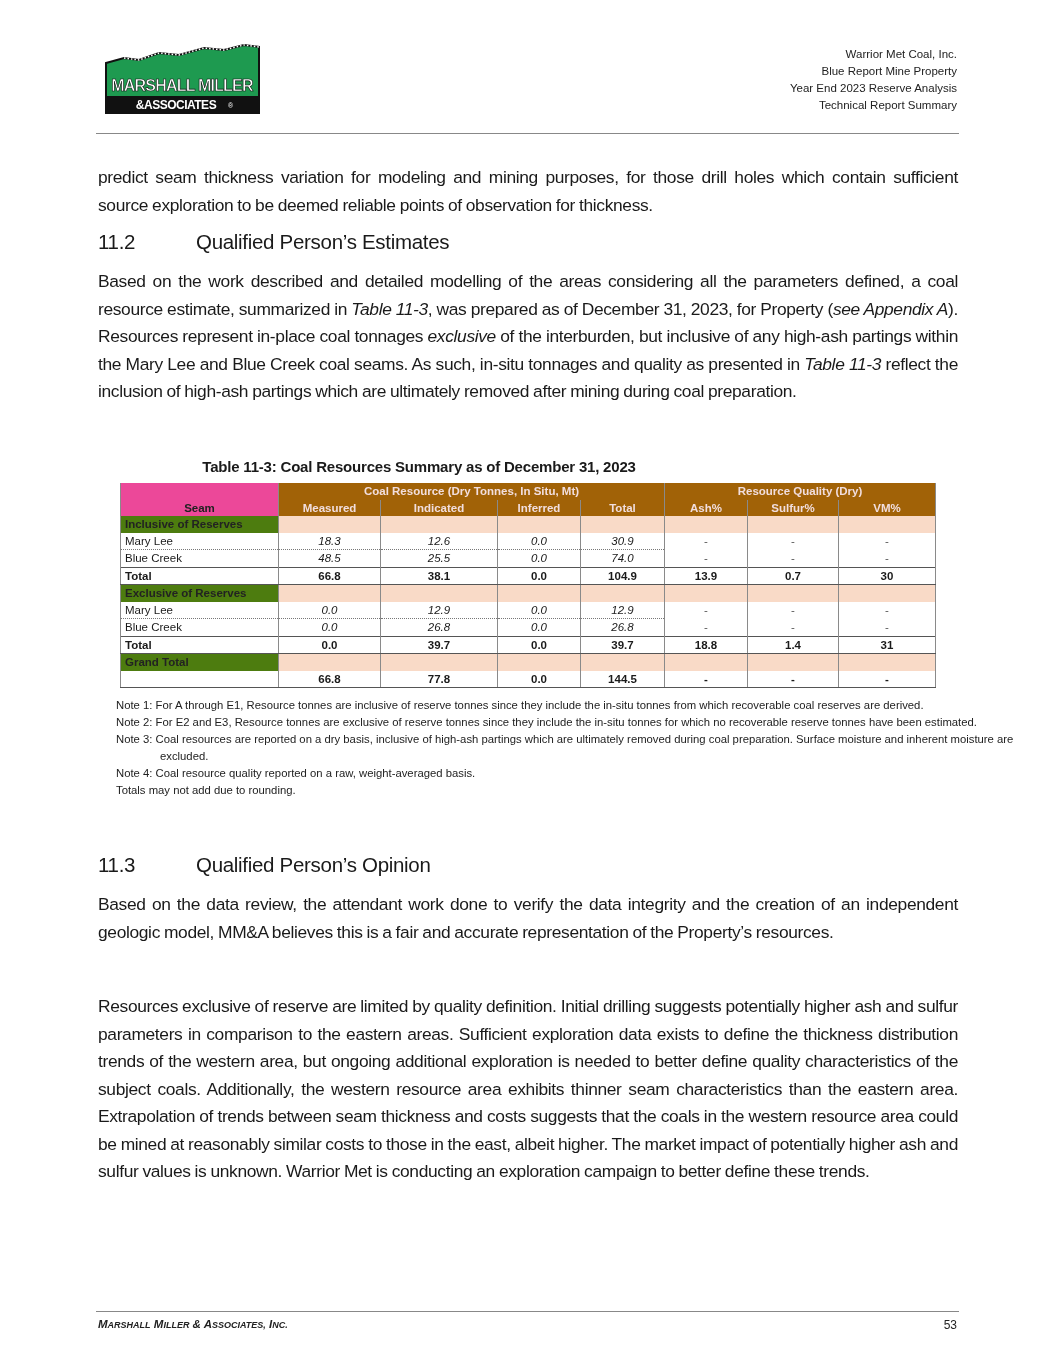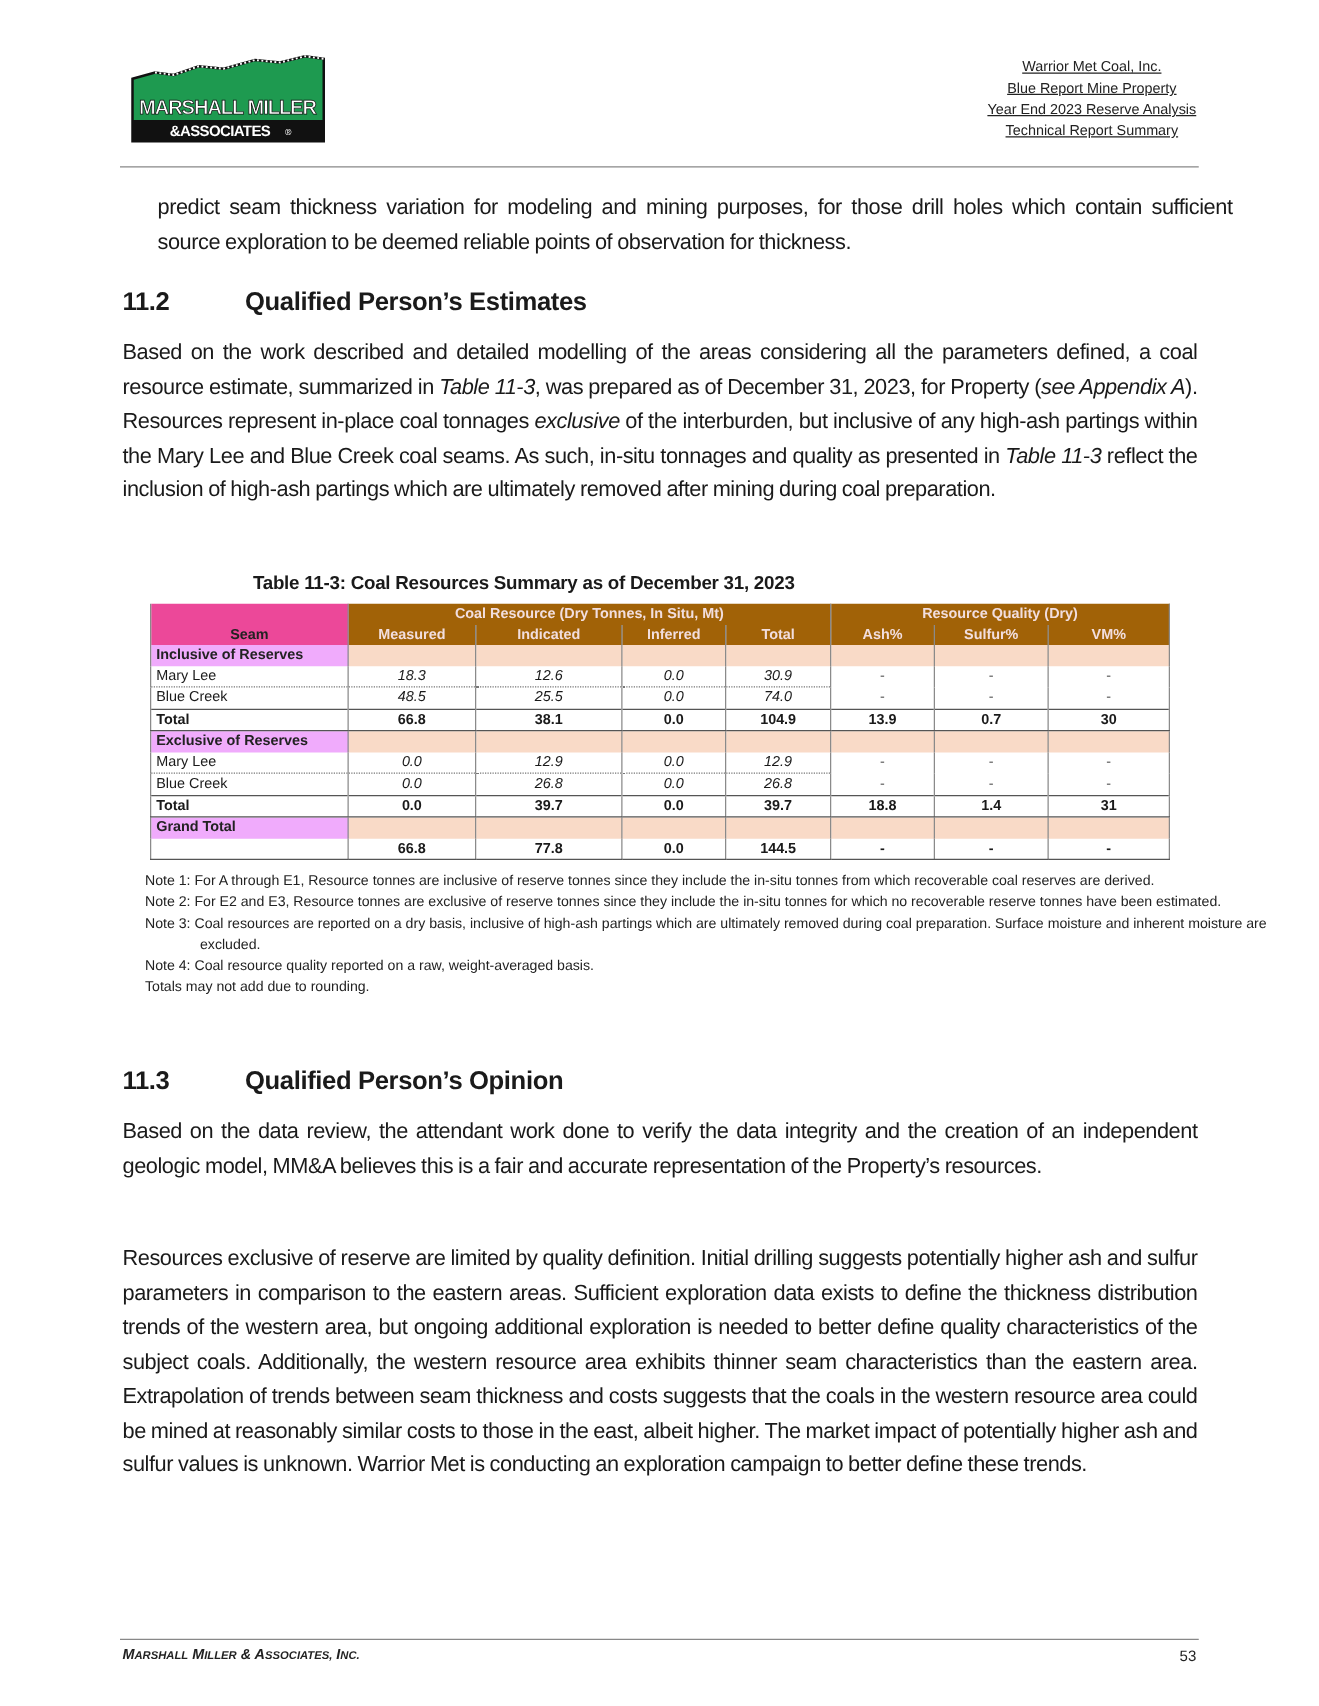--- a/index.html
+++ b/index.html
@@ -1,42 +1,42 @@
 <!DOCTYPE html>
 <html><head>
 <meta charset="utf-8">
 <style>
   html, body { margin: 0; padding: 0; background: #ffffff; }
   body { width: 1055px; height: 1365px; position: relative; overflow: hidden;
          font-family: "Liberation Sans", sans-serif; color: #1a1a1a; }
 
   
   .logo { position: absolute; left: 104px; top: 43px; width: 157px; height: 72px; }
-  .hdr-right { position: absolute; right: 98px; top: 46px; text-align: center;
-               font-size: 11.5px; line-height: 17px; color: #222; text-decoration: underline; }
+  .hdr-right { position: absolute; right: 98px; top: 46px; text-align: right;
+               font-size: 11.5px; line-height: 17px; color: #222; }
   .hdr-rule { position: absolute; left: 96px; right: 96px; top: 133px; height: 0;
               border-top: 1.5px solid #888; }
 
   .page { position: absolute; left: 98px; width: 860px; }
   .p { font-size: 17.4px; line-height: 27.5px; margin: 0; text-align: justify;
        letter-spacing: -0.35px; word-spacing: -0.5px; }
   .p i { font-style: italic; }
-  .h2 { font-size: 20.5px; font-weight: bold; margin: 0; letter-spacing: -0.3px; }
+  .h2 { font-size: 20.5px; font-weight: normal; margin: 0; letter-spacing: -0.3px; }
   .h2 .num { display: inline-block; width: 98px; }
 
   
   .tcap { position: absolute; left: 0; width: 838px; top: 458px; text-align: center;
           font-weight: bold; font-size: 15px; letter-spacing: -0.2px; }
   table.res { position: absolute; left: 120px; top: 483px; width: 815px;
               border-collapse: collapse; font-size: 11.5px; table-layout: fixed; }
   table.res td, table.res th { padding: 0 4px; height: 16.5px; line-height: 16px;
               border-left: 1px solid #8a8a8a; border-right: 1px solid #8a8a8a; }
   table.res th { background: #a16207; color: #f2dede; font-weight: bold; text-align: center; }
   table.res th.seam { background: #ec4899; color: #222; vertical-align: bottom; border-bottom: none; }
-  table.res .sect td { background: #f0abfc; font-weight: bold; color: #222; }
+  table.res .sect td { background: #4d7c0f; font-weight: bold; color: #222; }
   table.res .sect td + td { background: #f9dac7; }
   table.res td.c { text-align: center; }
   table.res td.num { text-align: center; font-style: italic; }
   table.res tr.dot td.first, table.res tr.dot td.grp { border-bottom: 1px dotted #777; }
   table.res tr.tot td { font-weight: bold; border-top: 1px solid #555; border-bottom: 1px solid #555; }
   table.res tr.last td { font-weight: bold; border-bottom: 1px solid #555; }
   table.res td.q { color: #555; }
 
   .notes { position: absolute; left: 116px; top: 697px; font-size: 11.3px; line-height: 17px; color: #222; }
   .notes .n { padding-left: 44px; text-indent: -44px; }
@@ -59,21 +59,21 @@
 </svg>
 
 <div class="hdr-right">
   <div>Warrior Met Coal, Inc.</div>
   <div>Blue Report Mine Property</div>
   <div>Year End 2023 Reserve Analysis</div>
   <div>Technical Report Summary</div>
 </div>
 <div class="hdr-rule"></div>
 
-<div class="page" style="top:152px;margin-left:28px;">
+<div class="page" style="top:164px;">
   <p class="p">predict seam thickness variation for modeling and mining purposes, for those drill holes which contain sufficient source exploration to be deemed reliable points of observation for thickness.</p>
 </div>
 
 <div class="page" style="top:230px;">
   <h2 class="h2">
     <span class="num">11.2</span><span>Qualified Person’s Estimates</span>
   </h2>
 </div>
 <div class="page" style="top:268px;">
   <p class="p"><span>Based on the work described and detailed modelling of the areas considering all the parameters defined, a coal resource estimate, summarized in </span><i>Table 11-3</i><span>, was prepared as of December 31, 2023, for Property (</span><i>see Appendix A</i><span>).  Resources represent in-place coal tonnages </span><i>exclusive</i><span> of the interburden, but inclusive of any high-ash partings within the Mary Lee and Blue Creek coal seams.  As such, in-situ tonnages and quality as presented in </span><i>Table 11-3</i><span> reflect the inclusion of high-ash partings which are ultimately removed after mining during coal preparation.</span></p>

